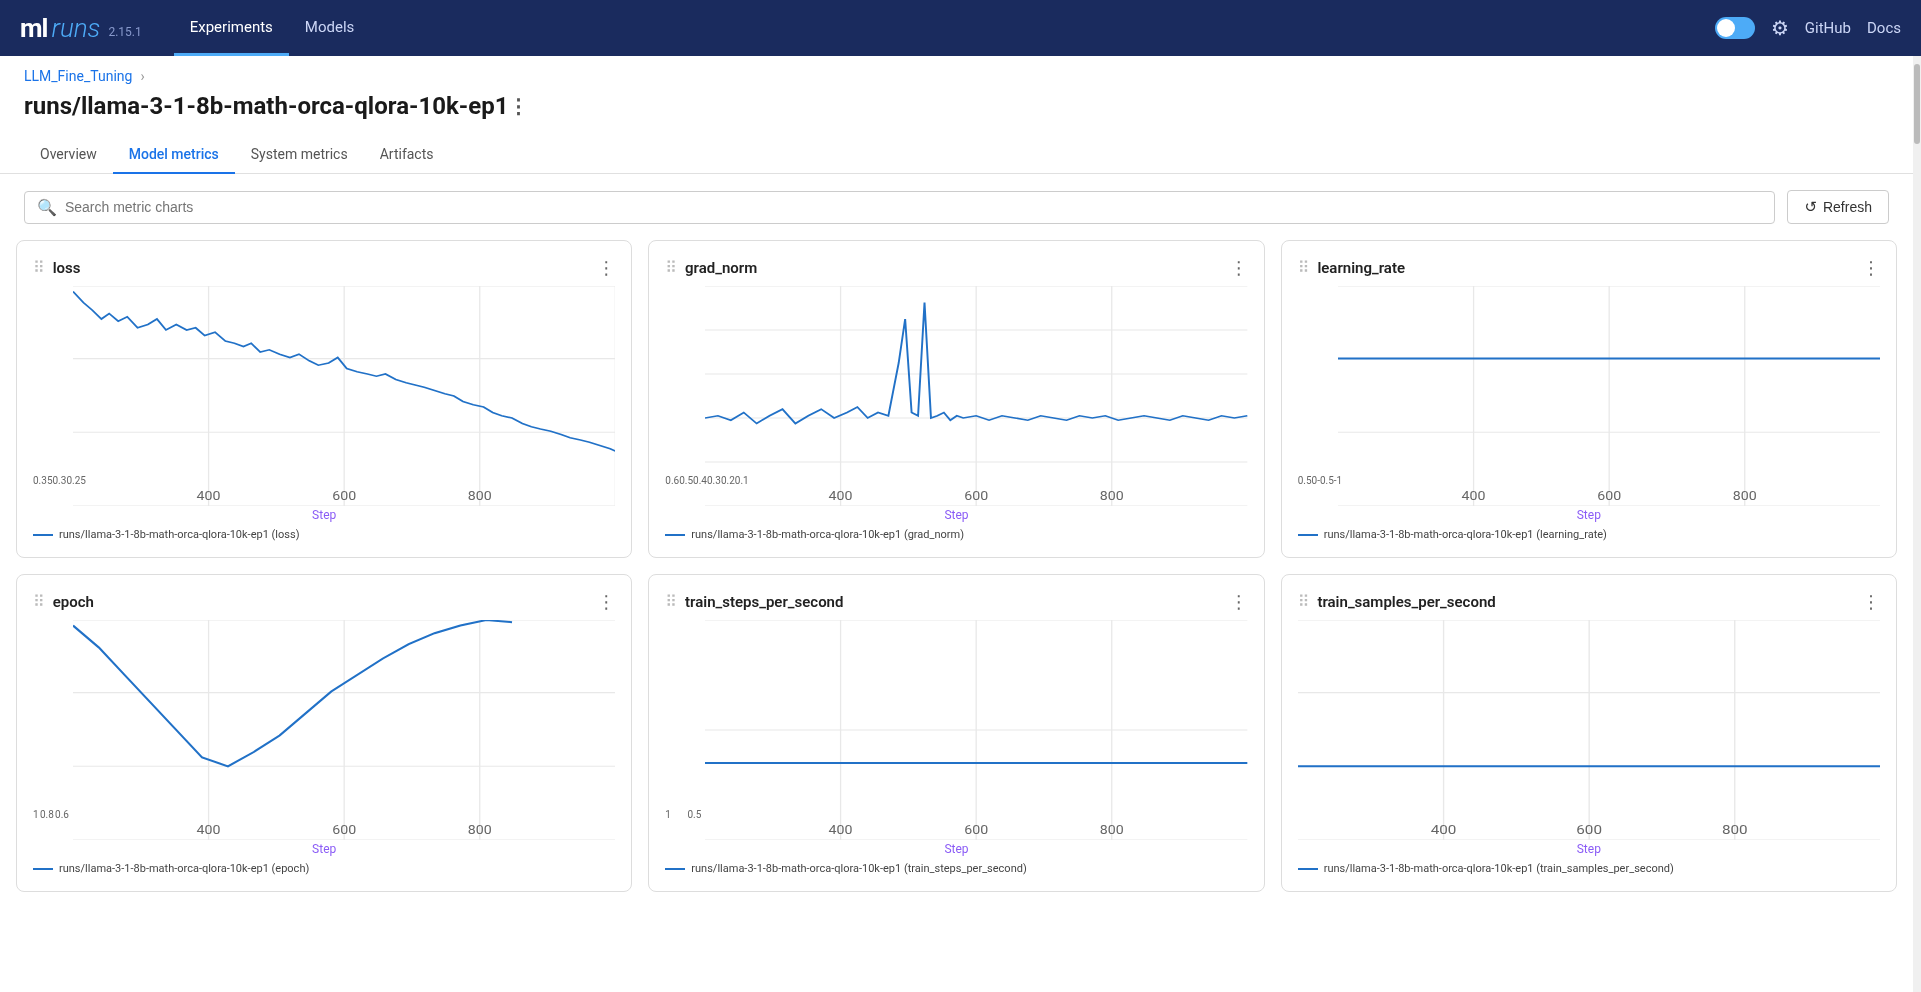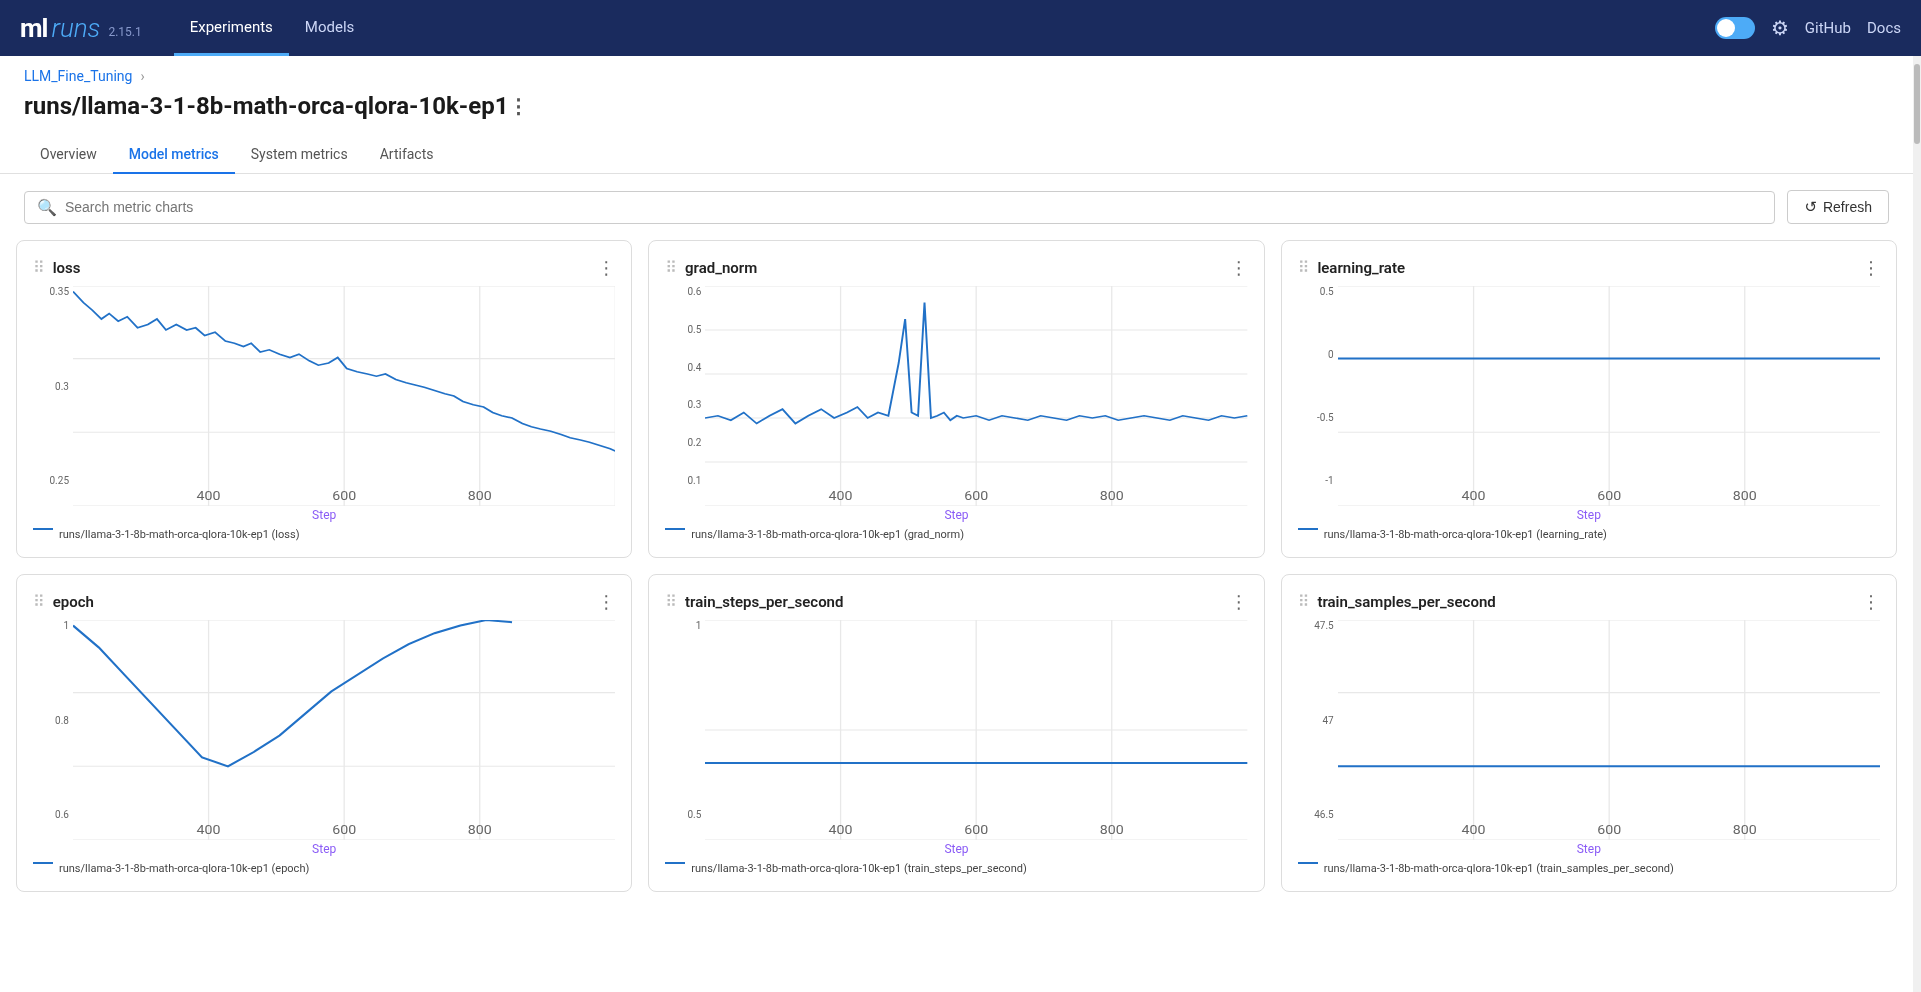--- a/index.html
+++ b/index.html
@@ -238,41 +238,42 @@
       cursor: pointer;
     }
     .chart-xlabel {
       text-align: center;
       font-size: 12px;
       color: #8b5cf6;
       margin-top: 2px;
     }
     .chart-legend {
       display: flex;
+      align-items: center;
       gap: 6px;
       margin-top: 6px;
       font-size: 11px;
       color: #444;
     }
     .legend-line {
       width: 20px;
       height: 2px;
       background: #2171c7;
       display: inline-block;
     }
 
     
     .chart-inner {
       display: flex;
       gap: 4px;
       height: 220px;
     }
     .y-axis {
       display: flex;
-      flex-direction: column;
+      flex-direction: row;
       justify-content: space-between;
       align-items: flex-end;
       font-size: 10px;
       color: #666;
       width: 36px;
       padding-bottom: 20px;
       flex-shrink: 0;
     }
     .svg-area {
       flex: 1;
@@ -566,25 +567,20 @@
 
         <div class="chart-card">
           <div class="chart-header">
             <div class="chart-title-row">
               <span class="drag-handle">⠿</span>
               <span class="chart-title">train_samples_per_second</span>
             </div>
             <span class="chart-menu">⋮</span>
           </div>
           <div class="chart-inner">
-            <div class="y-axis">
-              <span>47.5</span>
-              <span>47</span>
-              <span>46.5</span>
-            </div>
             <div class="svg-area">
               <svg viewBox="0 0 420 200" width="100%" height="100%" preserveAspectRatio="none">
                 <line x1="0" y1="0" x2="420" y2="0" stroke="#e8e8e8" stroke-width="1"></line>
                 <line x1="0" y1="66" x2="420" y2="66" stroke="#e8e8e8" stroke-width="1"></line>
                 <line x1="0" y1="133" x2="420" y2="133" stroke="#e8e8e8" stroke-width="1"></line>
                 <line x1="0" y1="200" x2="420" y2="200" stroke="#e8e8e8" stroke-width="1"></line>
                 <line x1="105" y1="0" x2="105" y2="200" stroke="#e8e8e8" stroke-width="1"></line>
                 <line x1="210" y1="0" x2="210" y2="200" stroke="#e8e8e8" stroke-width="1"></line>
                 <line x1="315" y1="0" x2="315" y2="200" stroke="#e8e8e8" stroke-width="1"></line>
 

